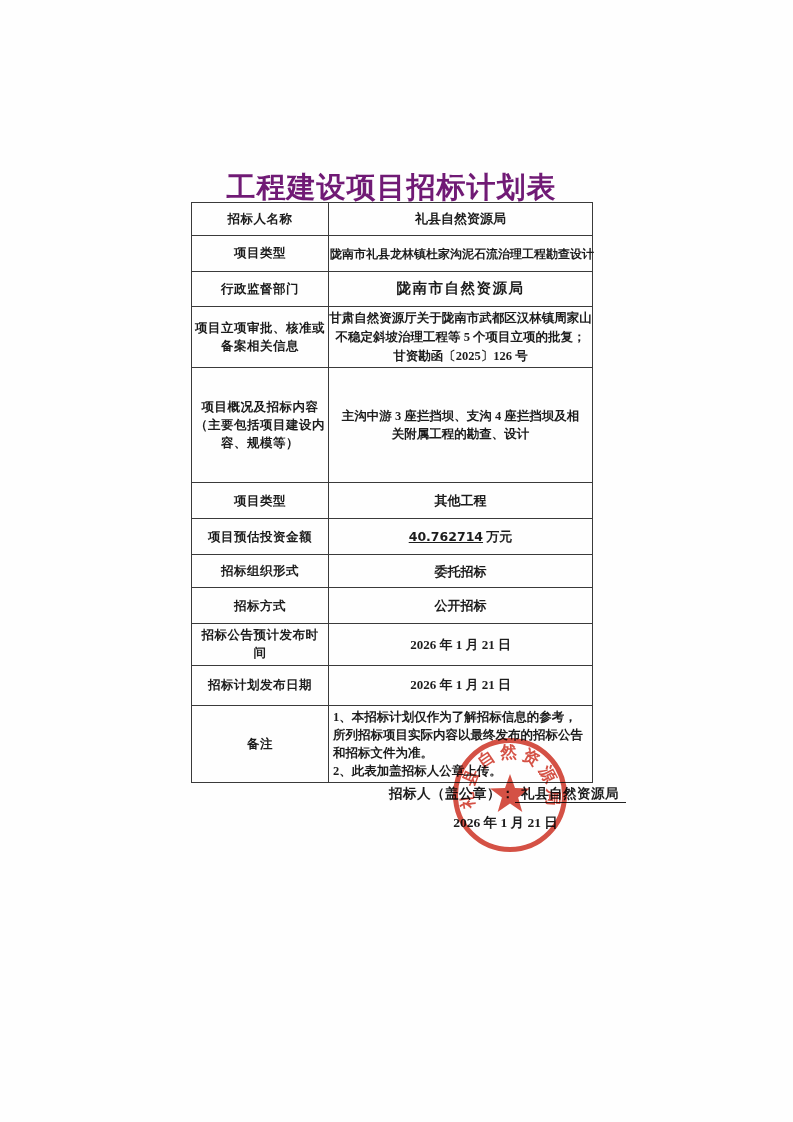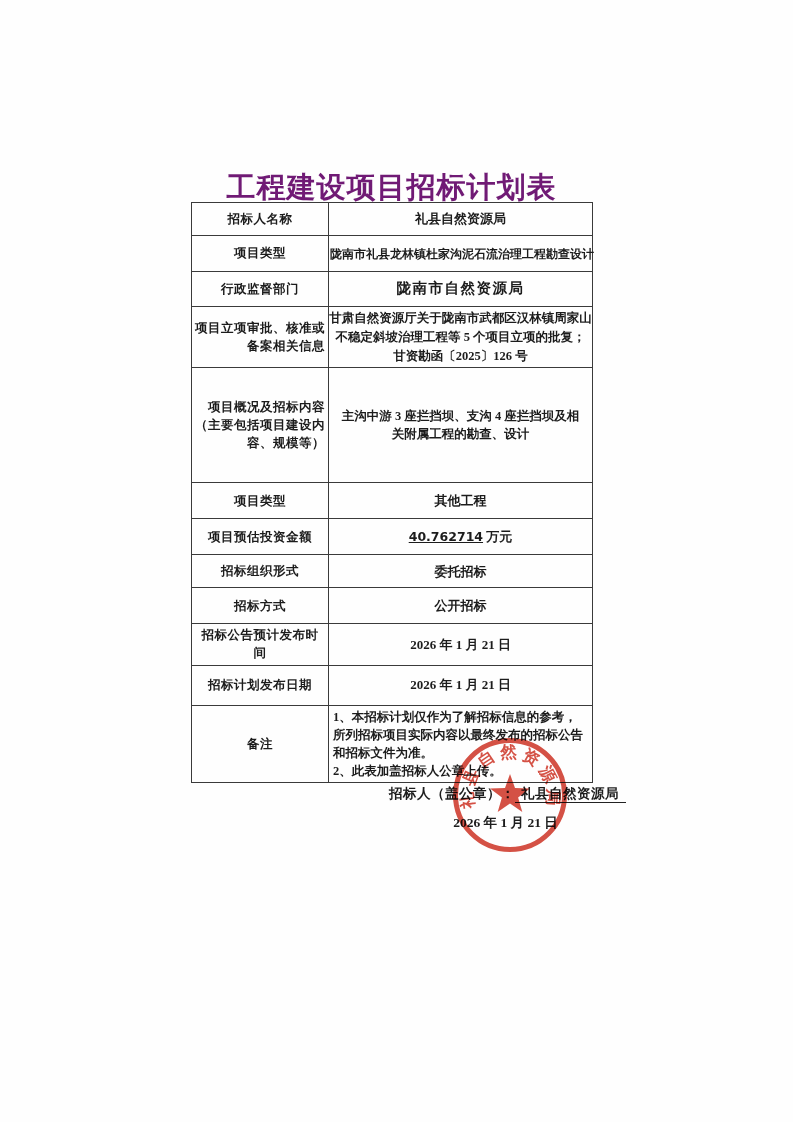--- a/index.html
+++ b/index.html
@@ -43,21 +43,21 @@
     line-height:1.5;
   }
   tr.r1{height:33px;}  tr.r2{height:36px;}  tr.r3{height:35px;}
   tr.r4{height:44px;}  tr.r5{height:115px;} tr.r6{height:36px;}
   tr.r7{height:36px;}  tr.r8{height:33px;}  tr.r9{height:36px;}
   tr.r10{height:36px;} tr.r11{height:40px;} tr.r12{height:73px;}
   tr.r2 td.val{font-size:12px;white-space:nowrap;padding:2px 1px;text-align:center;}
   tr.r3 td.val{font-size:14.5px;letter-spacing:1.5px;}
   tr.r4 td.val{font-size:12.5px;padding:2px 0;line-height:1.5;}
   tr.r5 td.val{font-size:12.5px;padding:2px 10px;margin-left:46px;}
-  tr.r5 td.lbl,tr.r4 td.lbl{padding:2px 3px;text-align:right;}
+  tr.r5 td.lbl,tr.r4 td.lbl{padding:2px 3px;}
   .num{font-family:"DejaVu Sans","Liberation Sans",sans-serif;font-size:12.5px;font-weight:700;text-decoration:underline;}
   td.remarks{
     text-align:left;font-size:12.5px;line-height:1.45;
     padding:4px 6px 4px 10px;
   }
   .sig-line{
     position:absolute;left:389px;top:785px;
     font-size:13.5px;font-weight:700;letter-spacing:0.5px;
     white-space:nowrap;
   }

